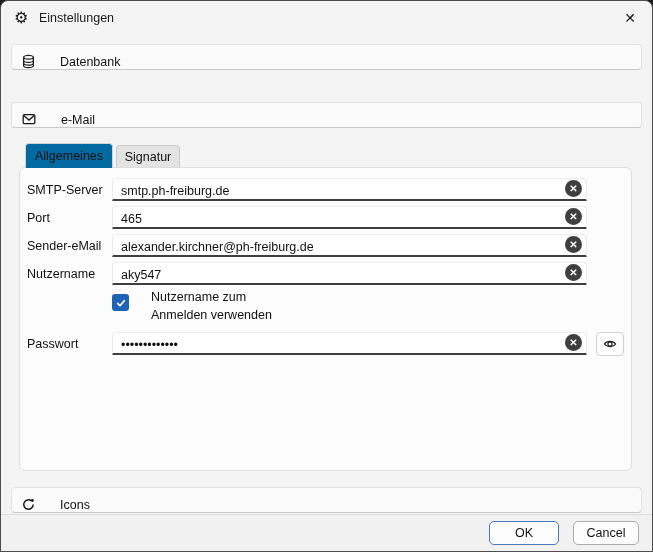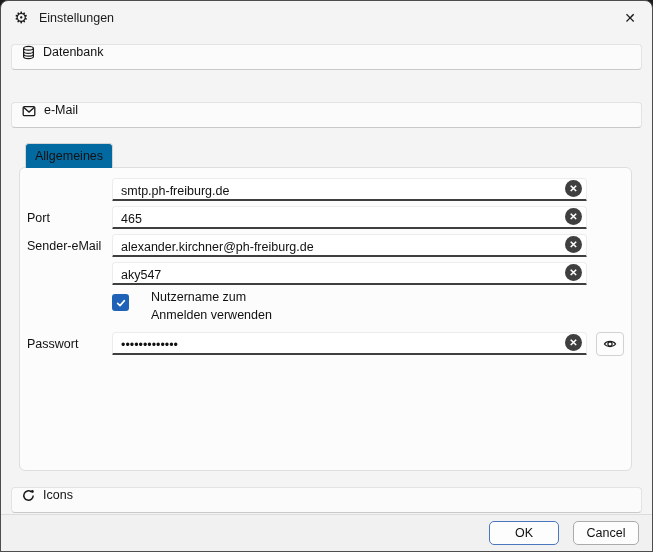--- a/index.html
+++ b/index.html
@@ -10,21 +10,21 @@
   
   .titlebar{position:absolute;top:1px;left:0;right:0;height:33px}
   .gear{position:absolute;left:13px;top:5px;font-size:16px;color:#1a1a1a;
         font-family:"DejaVu Sans",sans-serif;line-height:22px}
   .title{position:absolute;left:38px;top:9px;font-size:12.5px;color:#1b1b1b}
   .close-btn{position:absolute;right:10px;top:4px;width:24px;height:24px;display:flex;
              align-items:center;justify-content:center;font-size:14px;color:#1a1a1a;cursor:pointer}
   
   .expander{position:absolute;left:10px;width:631px;height:26px;background:#fbfbfb;
             border:1px solid #e3e3e3;border-bottom-color:#c9c9c9;border-radius:4px;
-            box-sizing:border-box;display:flex;align-items:flex-start;padding-left:9px;gap:7px;cursor:pointer}
+            box-sizing:border-box;display:flex;align-items:flex-end;padding-left:9px;gap:24px;cursor:pointer}
   #exp-datenbank{top:43px}
   #exp-zotero{top:72px}
   #exp-email{top:101px}
   #exp-icons{top:486px}
   .exp-label{font-size:12.5px;color:#111}
   .icon{display:flex;align-items:center;justify-content:center}
   
   .tab{position:absolute;box-sizing:border-box;font-size:12.5px;color:#111;display:flex;
        align-items:center;justify-content:center;cursor:pointer;border-radius:4px 4px 0 0}
   #tab-allgemeines{left:24px;top:142px;width:88px;height:25px;background:#0369a1;
@@ -89,40 +89,43 @@
     <span class="icon">
       <svg width="16" height="16" viewBox="0 0 16 16" fill="none" stroke="#1a1a1a" stroke-width="1.3">
         <rect x="2.2" y="3.6" width="11.6" height="9" rx="1.2"></rect>
         <path d="M2.8 4.6 L8 9.1 L13.2 4.6"></path>
       </svg>
     </span>
     <span class="exp-label">e-Mail</span>
   </div>
 
   <div class="tab" id="tab-allgemeines">Allgemeines</div>
+  <div class="tab" id="tab-signatur">Signatur</div>
 
   <div class="pane">
 
+    <div class="field-label" style="top:10px">SMTP-Server</div>
     <div class="input-wrap" style="top:10px">
       <input type="text" value="smtp.ph-freiburg.de" style="">
       <span class="clear-btn">✕</span>
     </div>
 
     <div class="field-label" style="top:38px">Port</div>
     <div class="input-wrap" style="top:38px">
       <input type="text" value="465" style="">
       <span class="clear-btn">✕</span>
     </div>
 
     <div class="field-label" style="top:66px">Sender-eMail</div>
     <div class="input-wrap" style="top:66px">
       <input type="text" value="alexander.kirchner@ph-freiburg.de" style="">
       <span class="clear-btn">✕</span>
     </div>
 
+    <div class="field-label" style="top:94px">Nutzername</div>
     <div class="input-wrap" style="top:94px">
       <input type="text" value="aky547" style="">
       <span class="clear-btn">✕</span>
     </div>
 
     <div class="cb">
       <span style="display:flex">
         <svg width="12" height="12" viewBox="0 0 12 12">
           <path d="M2.6 6.3 L5 8.6 L9.4 3.6" fill="none" stroke="#ffffff" stroke-width="1.6" stroke-linecap="round" stroke-linejoin="round"></path>
         </svg>

